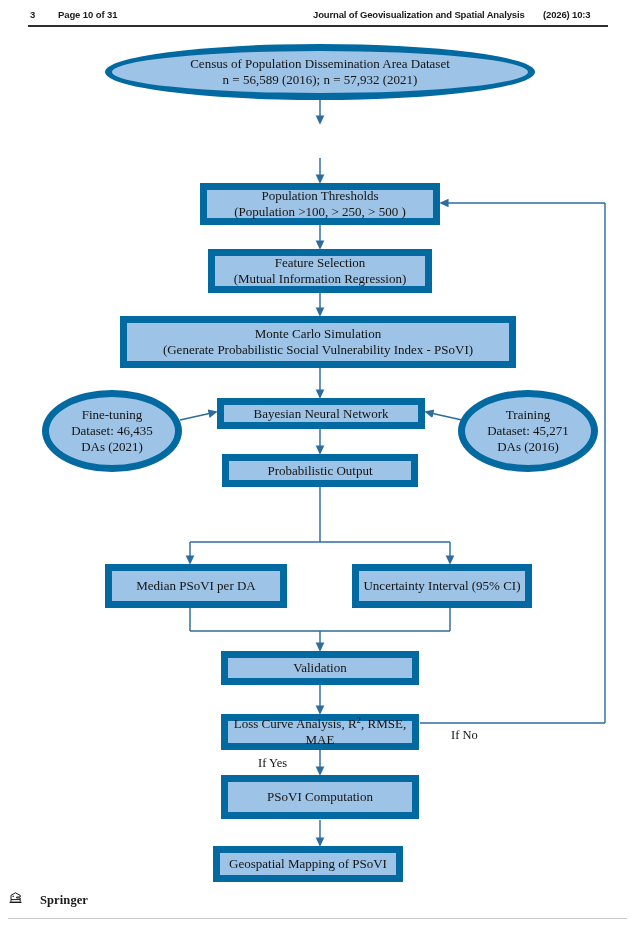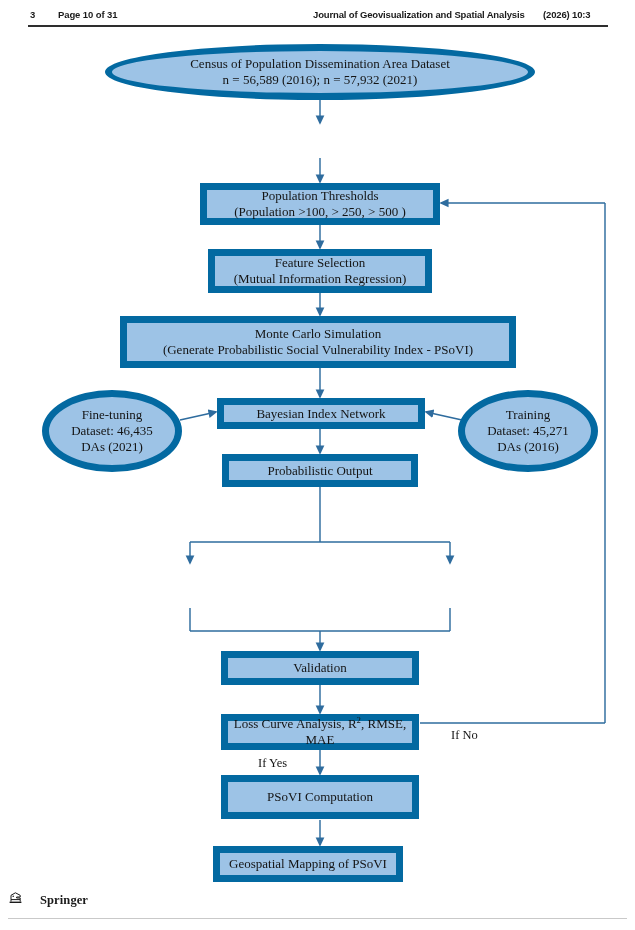--- a/index.html
+++ b/index.html
@@ -173,36 +173,42 @@
 
   <div class="node ellipse" style="left:42px;top:360px;width:140px;height:82px;">
     <div>
       <span class="l1">Fine-tuning</span>
       <span class="l2">Dataset: 46,435</span>
       <span class="l2">DAs (2021)</span>
     </div>
   </div>
 
   <div class="node" style="left:217px;top:368px;width:208px;height:31px;">
-    <span>Bayesian Index Network</span>
+    <span>Bayesian Neural Network</span>
   </div>
 
   <div class="node ellipse" style="left:458px;top:360px;width:140px;height:82px;">
     <div>
       <span class="l1">Training</span>
       <span class="l2">Dataset: 45,271</span>
       <span class="l2">DAs (2016)</span>
     </div>
   </div>
 
   <div class="node" style="left:222px;top:424px;width:196px;height:33px;">
     <span>Probabilistic Output</span>
   </div>
 
-
+  <div class="node" style="left:105px;top:534px;width:182px;height:44px;">
+    <span>Median PSoVI per DA</span>
+  </div>
+
+  <div class="node" style="left:352px;top:534px;width:180px;height:44px;">
+    <span>Uncertainty Interval (95% CI)</span>
+  </div>
 
   <div class="node" style="left:221px;top:621px;width:198px;height:34px;">
     <span>Validation</span>
   </div>
 
   <div class="node" style="left:221px;top:684px;width:198px;height:36px;">
     <div>
       <span class="l1">
         <span>Loss Curve Analysis, R</span><span class="sup">2</span><span>, RMSE,</span>
       </span>

